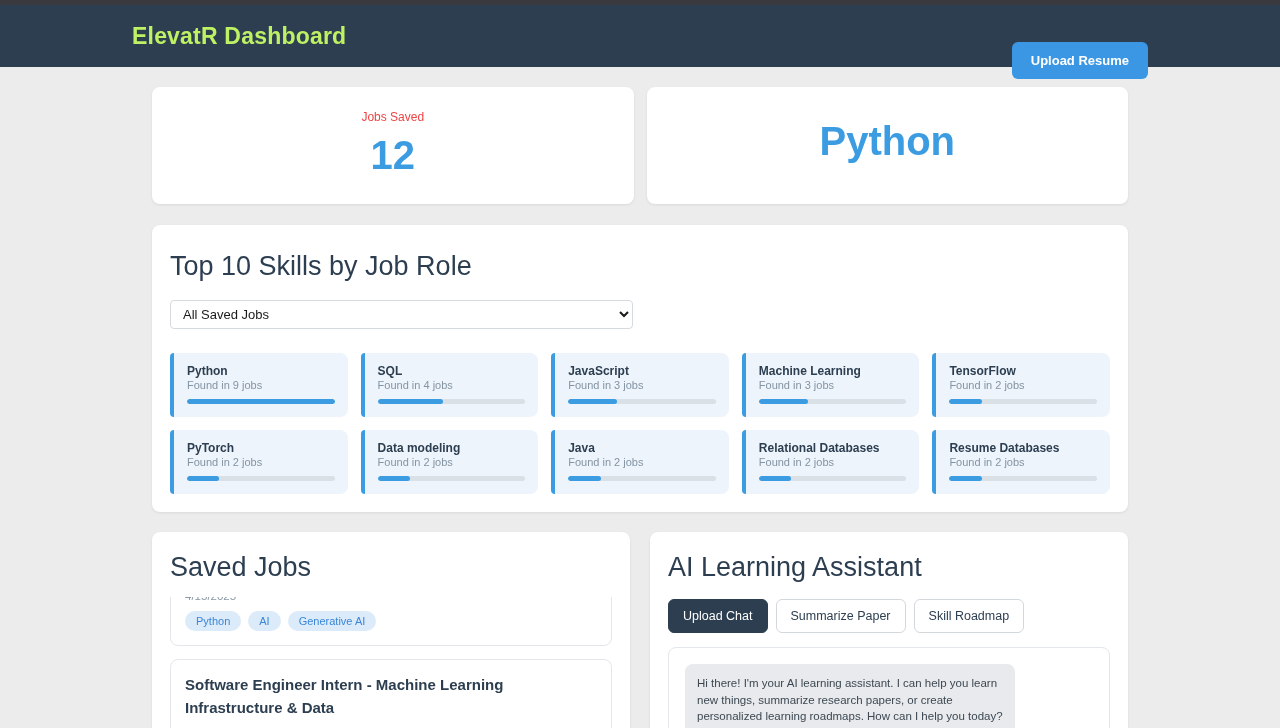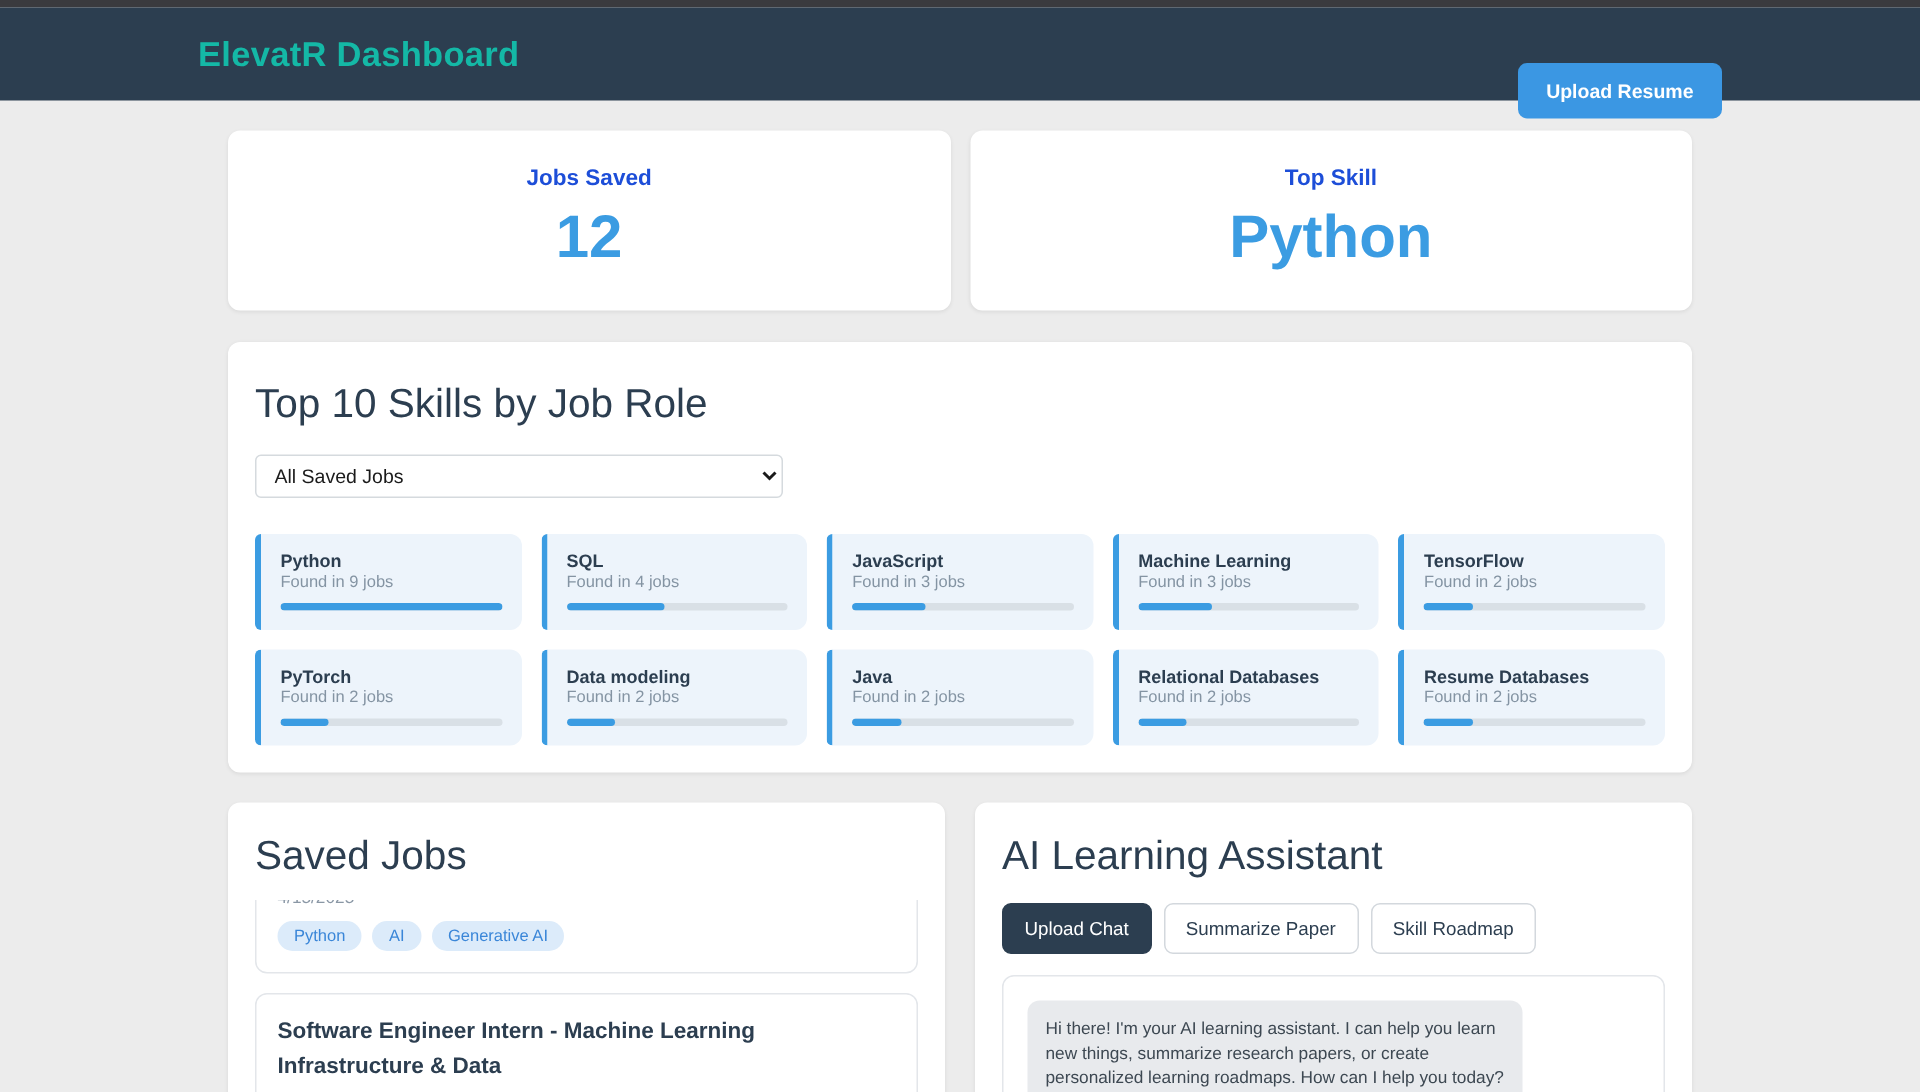--- a/index.html
+++ b/index.html
@@ -2,35 +2,35 @@
 <html><head>
 <meta charset="utf-8">
 <style>
   * { margin:0; padding:0; box-sizing:border-box; }
   html,body { width:1280px; height:728px; overflow:hidden; }
   body { font-family:"Liberation Sans", sans-serif; background:#ececec; }
 
   .top-strip { height:5px; background:#3a3a3e; }
   .header { background:#2c3e50; height:62px; display:flex; align-items:center; }
   .header-inner { width:1016px; margin:0 auto; display:flex; align-items:center; justify-content:space-between; }
-  .app-title { color:#14b8a6; font-size:23px; font-weight:700; letter-spacing:.2px; }
+  .app-title { color:#bef264; font-size:23px; font-weight:700; letter-spacing:.2px; }
   .upload-btn { background:#3b97e3; color:#fff; border:none; border-radius:6px; font-size:13px; font-weight:700; padding:11px 19px; cursor:pointer; font-family:inherit;margin-top:48px; }
 
   .main { width:976px; margin:0 auto; padding-top:20px; }
 
   .card { background:#fff; border-radius:8px; box-shadow:0 1px 3px rgba(0,0,0,.08); }
 
   .stats-row { display:flex; gap:13px; }
   .stat-card { flex:1; text-align:center; padding:23px 16px 26px; }
-  .stat-label { font-size:15px; font-weight:700; color:#1d4ed8; }
+  .stat-label { font-size:12px; font-weight:400; color:#ef4444; }
   .stat-value { font-size:40px; font-weight:700; color:#3b9ce2; margin-top:9px; }
 
   .skills-card { margin-top:21px; padding:26px 18px 18px; }
   .section-title { font-size:27px; font-weight:400; color:#2c3e50; }
-  .skills-filter { margin-top:18px; width:352px; height:29px; font-size:13px; padding:0 8px; border:1px solid #d5dade; border-radius:4px; background:#fff; color:#1a1a1a; font-family:inherit; }
+  .skills-filter { margin-top:18px; width:463px; height:29px; font-size:13px; padding:0 8px; border:1px solid #d5dade; border-radius:4px; background:#fff; color:#1a1a1a; font-family:inherit; }
   .skills-grid { margin-top:24px; display:grid; grid-template-columns:repeat(5,1fr); gap:13px; }
   .skill-card { background:#edf4fb; border-left:4px solid #3b9ce2; border-radius:4px 8px 8px 4px; padding:11px 13px 13px; }
   .skill-name { font-size:12px; font-weight:700; color:#2c3e50; }
   .skill-count { font-size:11px; color:#8494a3; margin-top:1px; }
   .bar-track { margin-top:8px; height:5px; background:#d9e0e6; border-radius:3px; overflow:hidden; }
   .bar-fill { height:100%; background:#3b9ce2; border-radius:3px; }
 
   .bottom-row { display:flex; gap:20px; margin-top:20px; align-items:flex-start; }
   .half-card { flex:1; padding:20px 18px; min-height:420px; }
 
@@ -67,21 +67,20 @@
 </header>
 
 <div class="main">
 
   <div class="stats-row">
     <div class="card stat-card">
       <div class="stat-label">Jobs Saved</div>
       <div class="stat-value">12</div>
     </div>
     <div class="card stat-card">
-      <div class="stat-label">Top Skill</div>
       <div class="stat-value">Python</div>
     </div>
   </div>
 
   <div class="card skills-card">
     <h2 class="section-title">Top 10 Skills by Job Role</h2>
     <select class="skills-filter">
       <option>All Saved Jobs</option>
     </select>
     <div class="skills-grid">

